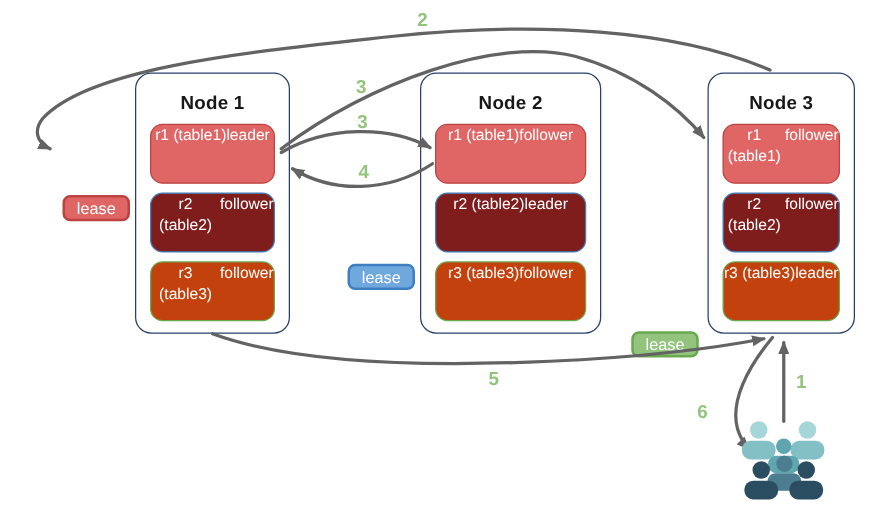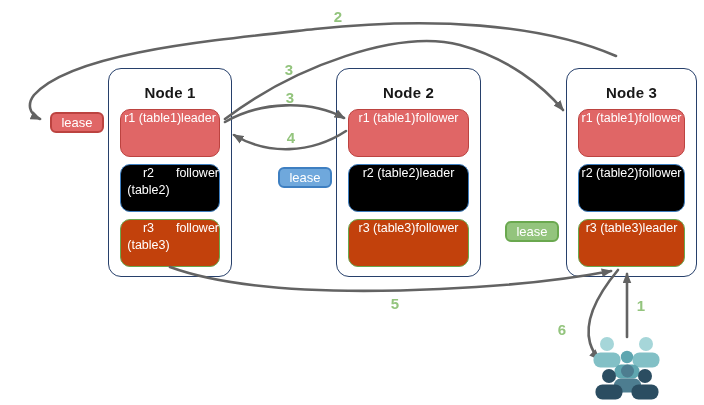--- a/index.html
+++ b/index.html
@@ -1,40 +1,40 @@
 <!DOCTYPE html>
 <html><head>
 <meta charset="utf-8">
 <style>
   html,body{margin:0;padding:0;background:#ffffff;}
   #canvas{
     position:relative;width:704px;height:405px;background:#ffffff;overflow:hidden;
     font-family:"Liberation Sans","DejaVu Sans",sans-serif;
   }
   .node{
-    position:absolute;top:68px;height:209px;background:#ffffff;
+    position:absolute;top:58px;height:209px;background:#ffffff;
     border:1.6px solid #27406b;border-radius:13px;box-sizing:border-box;
   }
   .node-title{
     position:absolute;top:15px;left:0;right:0;text-align:center;
     font-size:15px;font-weight:bold;color:#181818;letter-spacing:.2px;
   }
   .replica{
     position:absolute;left:11px;right:11px;height:48px;border-radius:10px;
     box-sizing:border-box;display:flex;
     justify-content:center;color:#ffffff;font-size:12.5px;line-height:1.32;
     text-align:center;
   }
   .replica.red{background:#e06666;border:1.6px solid #bc4340;}
-  .replica.blue{background:#000000;border:1.6px solid #3e7fc1;}
+  .replica.blue{background:#7f1d1d;border:1.6px solid #3e7fc1;}
   .replica.green{background:#c2410c;border:1.6px solid #6aa84f;}
   .r1{top:40px;} .r2{top:95px;} .r3{top:150px;}
   .lease{
     position:absolute;width:54px;height:21px;border-radius:6px;box-sizing:border-box;
-    display:flex;align-items:center;justify-content:center;color:#ffffff;font-size:13px;
+    display:flex;align-items:center;justify-content:center;color:#ffffff;font-size:13px;margin-top:44px;
   }
   .lease.red{left:50px;top:112px;background:#e06666;border:2px solid #bc4340;}
   .lease.blue{left:278px;top:167px;background:#6fa8dc;border:2px solid #3e7fc1;}
   .lease.green{left:505px;top:221px;background:#93c47d;border:2px solid #6aa84f;}
   .step{
     position:absolute;width:18px;text-align:center;
     font-size:15px;font-weight:bold;color:#93c47d;
   }
   #arrow-layer{position:absolute;left:0;top:0;pointer-events:none;}
 </style>
@@ -68,21 +68,21 @@
     <div class="replica blue r2">
       <div>r2 (table2)</div>
       <div>leader</div>
     </div>
     <div class="replica green r3">
       <div>r3 (table3)</div>
       <div>follower</div>
     </div>
   </div>
 
-  <div class="node" style="left:566px;width:131px;">
+  <div class="node" style="left:566px;width:118px;">
     <div class="node-title">Node 3</div>
     <div class="replica red r1">
       <div>r1 (table1)</div>
       <div>follower</div>
     </div>
     <div class="replica blue r2">
       <div>r2 (table2)</div>
       <div>follower</div>
     </div>
     <div class="replica green r3">

